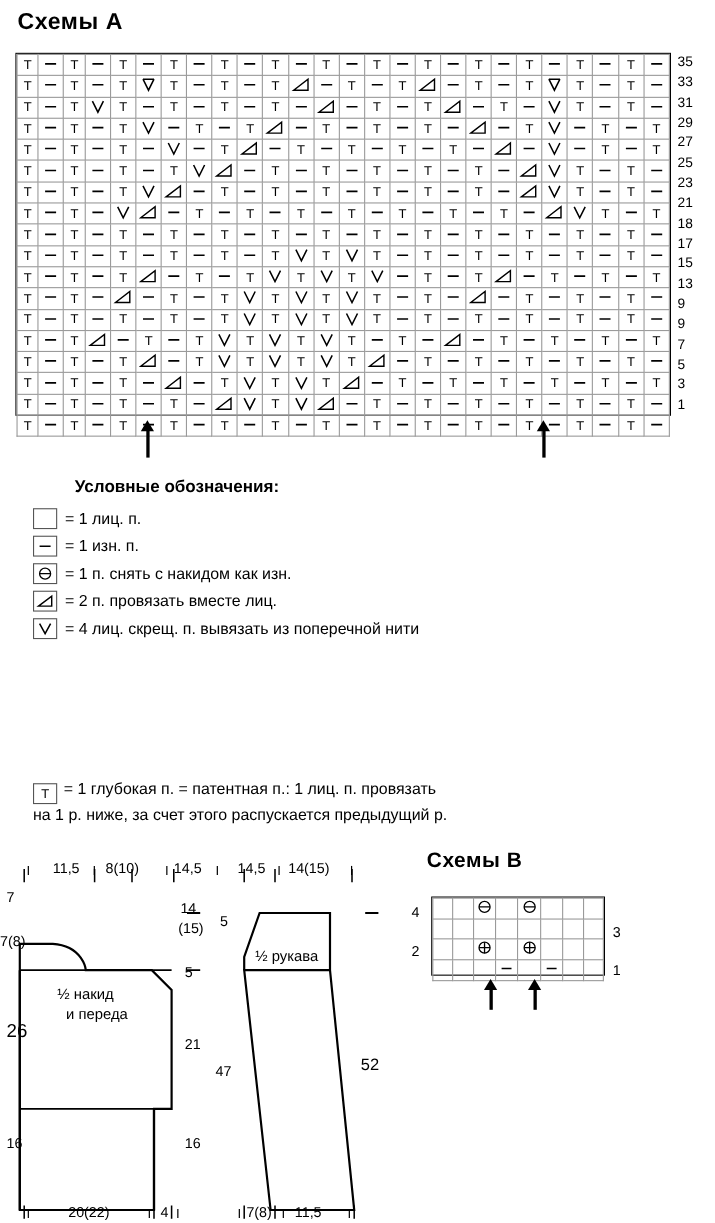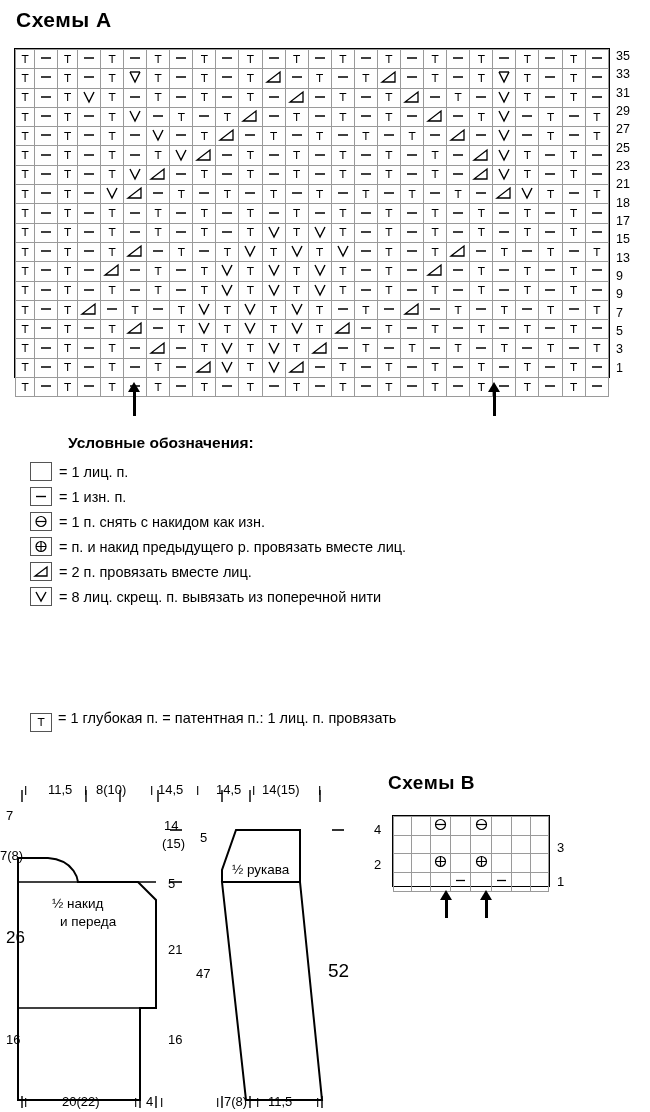--- a/index.html
+++ b/index.html
@@ -1110,46 +1110,38 @@
         <svg width="18" height="15" viewBox="0 0 18 15">
           <circle cx="9" cy="7.5" r="5" fill="none" stroke="#000" stroke-width="1.2"></circle>
           <path d="M4 7.5 L14 7.5" stroke="#000" stroke-width="1.2"></path>
         </svg>
       </span>
       <span class="lg-txt">= 1 п. снять с накидом как изн.</span>
     </div>
     <div class="lg-row">
       <span class="lg-sym">
         <svg width="18" height="15" viewBox="0 0 18 15">
-          <circle cx="9" cy="7.5" r="5" fill="none" stroke="#000" stroke-width="1.2"></circle>
-          <path d="M4 7.5 L14 7.5 M9 2.5 L9 12.5" stroke="#000" stroke-width="1.2"></path>
-        </svg>
-      </span>
-      <span class="lg-txt">= п. и накид предыдущего р. провязать вместе лиц.</span>
-    </div>
-    <div class="lg-row">
-      <span class="lg-sym">
-        <svg width="18" height="15" viewBox="0 0 18 15">
           <path d="M3 12 L15 12 L15 3 Z" fill="none" stroke="#000" stroke-width="1.3"></path>
         </svg>
       </span>
       <span class="lg-txt">= 2 п. провязать вместе лиц.</span>
     </div>
     <div class="lg-row">
       <span class="lg-sym">
         <svg width="18" height="15" viewBox="0 0 18 15">
           <path d="M4 3 L9 12 L14 3" fill="none" stroke="#000" stroke-width="1.4"></path>
         </svg>
       </span>
-      <span class="lg-txt">= 8 лиц. скрещ. п. вывязать из поперечной нити</span>
+      <span class="lg-txt">= 4 лиц. скрещ. п. вывязать из поперечной нити</span>
     </div>
   </div>
 
 <div class="legend-last">
   <span class="lg-sym">T</span><span>= 1 глубокая п. = патентная п.: 1 лиц. п. провязать</span><br>
+  <span>на 1 р. ниже, за счет этого распускается предыдущий р.</span>
 </div>
 
 <div class="title-b">Схемы В</div>
 
 <div id="chartB">
   <table>
       <tbody id="tbodyB">
         <tr>
           <td></td>
           <td></td>
@@ -1279,21 +1271,21 @@
     <div style="position: absolute; left: 0px; top: 848px; font-size: 13px;">7(8)</div>
     <div style="position: absolute; left: 6px; top: 928px; font-size: 17px;">26</div>
     <div style="position: absolute; left: 6px; top: 1032px; font-size: 13px;">16</div>
     <div style="position: absolute; left: 164px; top: 818px; font-size: 13px;">14</div>
     <div style="position: absolute; left: 162px; top: 836px; font-size: 13px;">(15)</div>
     <div style="position: absolute; left: 168px; top: 876px; font-size: 13px;">5</div>
     <div style="position: absolute; left: 168px; top: 942px; font-size: 13px;">21</div>
     <div style="position: absolute; left: 168px; top: 1032px; font-size: 13px;">16</div>
     <div style="position: absolute; left: 200px; top: 830px; font-size: 13px;">5</div>
     <div style="position: absolute; left: 196px; top: 966px; font-size: 13px;">47</div>
-    <div style="position: absolute; left: 328px; top: 960px; font-size: 19px;">52</div>
+    <div style="position: absolute; left: 328px; top: 960px; font-size: 15px;">52</div>
     <div style="position: absolute; left: 24px; top: 1096px; font-size: 12px;">I</div>
     <div style="position: absolute; left: 62px; top: 1094px; font-size: 13px;">20(22)</div>
     <div style="position: absolute; left: 134px; top: 1096px; font-size: 12px;">I</div>
     <div style="position: absolute; left: 146px; top: 1094px; font-size: 13px;">4</div>
     <div style="position: absolute; left: 160px; top: 1096px; font-size: 12px;">I</div>
     <div style="position: absolute; left: 216px; top: 1096px; font-size: 12px;">I</div>
     <div style="position: absolute; left: 224px; top: 1094px; font-size: 13px;">7(8)</div>
     <div style="position: absolute; left: 256px; top: 1096px; font-size: 12px;">I</div>
     <div style="position: absolute; left: 268px; top: 1094px; font-size: 13px;">11,5</div>
     <div style="position: absolute; left: 316px; top: 1096px; font-size: 12px;">I</div>

